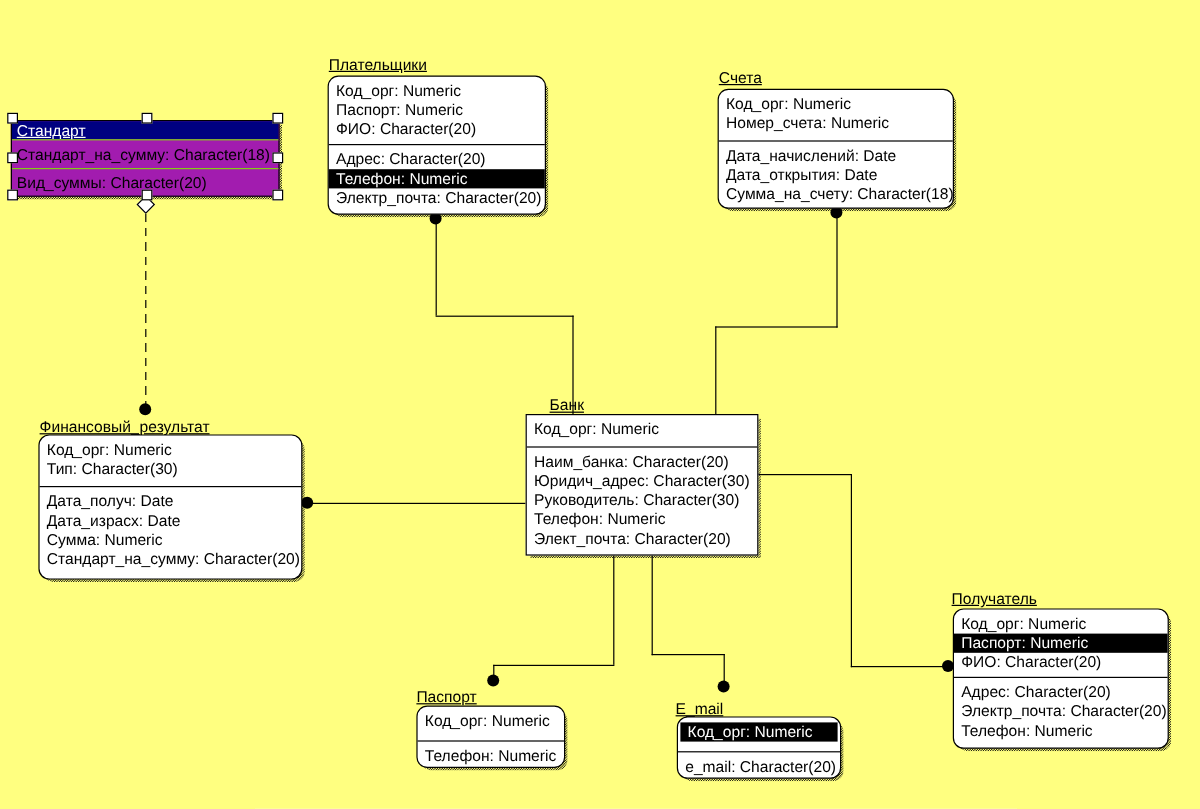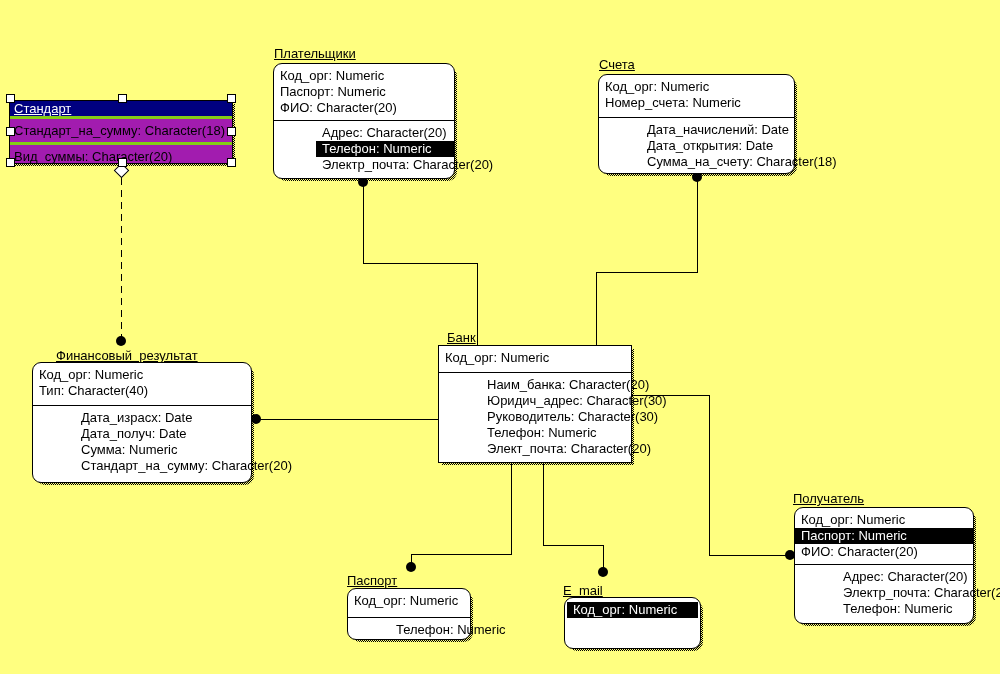--- a/index.html
+++ b/index.html
@@ -17,30 +17,30 @@
     background-image:
       linear-gradient(45deg,#000 25%,transparent 25%,transparent 75%,#000 75%),
       linear-gradient(45deg,#000 25%,transparent 25%,transparent 75%,#000 75%);
     background-size:2px 2px;background-position:0 0,1px 1px;}
   .rounded{border-radius:9px;}
 
   
   .ebox{position:absolute;background:#fff;border:1px solid #000;}
   .etitle{position:absolute;font-size:13px;color:#000;text-decoration:underline;white-space:nowrap;}
   .sec{padding-top:4px;}
-  .sec2{border-top:1px solid #000;padding-left:42px;}
+  .sec2{border-top:1px solid #000;}
   .row{height:16px;line-height:16px;font-size:13px;padding-left:6px;white-space:nowrap;}
   .row.hl{background:#000;color:#fff;}
 
   
   .selbox{position:absolute;background:#a21caf;border:1px solid #000;}
   .selbar{height:15px;line-height:15px;background:#000080;color:#fff;font-size:13px;
           padding-left:4px;text-decoration:underline;white-space:nowrap;}
   .selrow{height:23px;line-height:23px;font-size:13px;padding-left:4px;
-          border-top:3px solid #84cc16;white-space:nowrap;}
+          border-top:1px solid #84cc16;white-space:nowrap;}
   .handle{position:absolute;width:7px;height:7px;background:#fff;border:1px solid #000;z-index:5;}
 </style>
 </head>
 <body>
 
 <div class="diagram">
 
   <div>
     <div class="seg dashed" style="left:121px;top:178px;width:1px;height:159px;"></div>
     <div class="diamond" style="left:116px;top:165px;"></div>
@@ -124,45 +124,45 @@
       <div class="row">Код_орг: Numeric</div>
       <div class="row">Номер_счета: Numeric</div>
     </div>
     <div class="sec sec2">
       <div class="row">Дата_начислений: Date</div>
       <div class="row">Дата_открытия: Date</div>
       <div class="row">Сумма_на_счету: Character(18)</div>
     </div>
   </div>
 
-  <div class="etitle" style="left:447px;top:330px;">Банк</div>
+  <div class="etitle" style="left:458px;top:330px;">Банк</div>
   <div class="eshadow" style="left:442px;top:349px;width:192px;height:116px;"></div>
   <div class="ebox" style="left:438px;top:345px;width:192px;height:116px;">
     <div class="sec" style="height:22px;">
       <div class="row">Код_орг: Numeric</div>
     </div>
     <div class="sec sec2">
       <div class="row">Наим_банка: Character(20)</div>
       <div class="row">Юридич_адрес: Character(30)</div>
       <div class="row">Руководитель: Character(30)</div>
       <div class="row">Телефон: Numeric</div>
       <div class="row">Элект_почта: Character(20)</div>
     </div>
   </div>
 
-  <div class="etitle" style="left:33px;top:348px;margin-left:23px;">Финансовый_результат</div>
+  <div class="etitle" style="left:33px;top:348px;">Финансовый_результат</div>
   <div class="eshadow rounded" style="left:36px;top:366px;width:218px;height:119px;"></div>
   <div class="ebox rounded" style="left:32px;top:362px;width:218px;height:119px;">
     <div class="sec" style="height:38px;">
       <div class="row">Код_орг: Numeric</div>
-      <div class="row">Тип: Character(40)</div>
-    </div>
-    <div class="sec sec2">
+      <div class="row">Тип: Character(30)</div>
+    </div>
+    <div class="sec sec2">
+      <div class="row">Дата_получ: Date</div>
       <div class="row">Дата_израсх: Date</div>
-      <div class="row">Дата_получ: Date</div>
       <div class="row">Сумма: Numeric</div>
       <div class="row">Стандарт_на_сумму: Character(20)</div>
     </div>
   </div>
 
   <div class="etitle" style="left:347px;top:573px;">Паспорт</div>
   <div class="eshadow rounded" style="left:351px;top:592px;width:122px;height:50px;"></div>
   <div class="ebox rounded" style="left:347px;top:588px;width:122px;height:50px;">
     <div class="sec" style="height:24px;">
       <div class="row">Код_орг: Numeric</div>
@@ -171,20 +171,23 @@
       <div class="row">Телефон: Numeric</div>
     </div>
   </div>
 
   <div class="etitle" style="left:563px;top:583px;text-align:center;">E_mail</div>
   <div class="eshadow rounded" style="left:568px;top:601px;width:135px;height:50px;"></div>
   <div class="ebox rounded" style="left:564px;top:597px;width:135px;height:50px;">
     <div class="sec" style="height:24px;">
       <div class="row hl" style="margin:0 2px;">Код_орг: Numeric</div>
     </div>
+    <div class="sec sec2">
+      <div class="row">e_mail: Character(20)</div>
+    </div>
   </div>
 
   <div class="etitle" style="left:793px;top:491px;">Получатель</div>
   <div class="eshadow rounded" style="left:798px;top:511px;width:178px;height:115px;"></div>
   <div class="ebox rounded" style="left:794px;top:507px;width:178px;height:115px;">
     <div class="sec" style="height:52px;">
       <div class="row">Код_орг: Numeric</div>
       <div class="row hl">Паспорт: Numeric</div>
       <div class="row">ФИО: Character(20)</div>
     </div>

